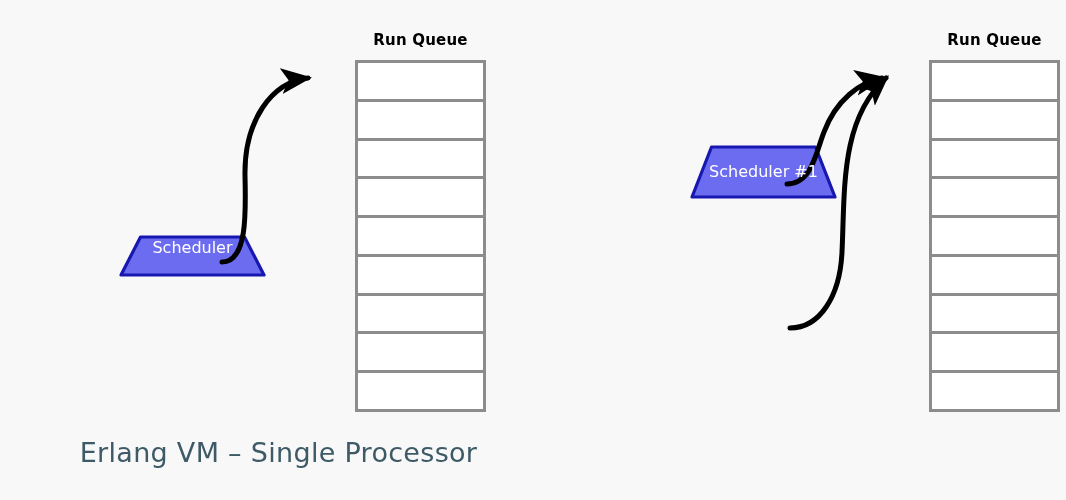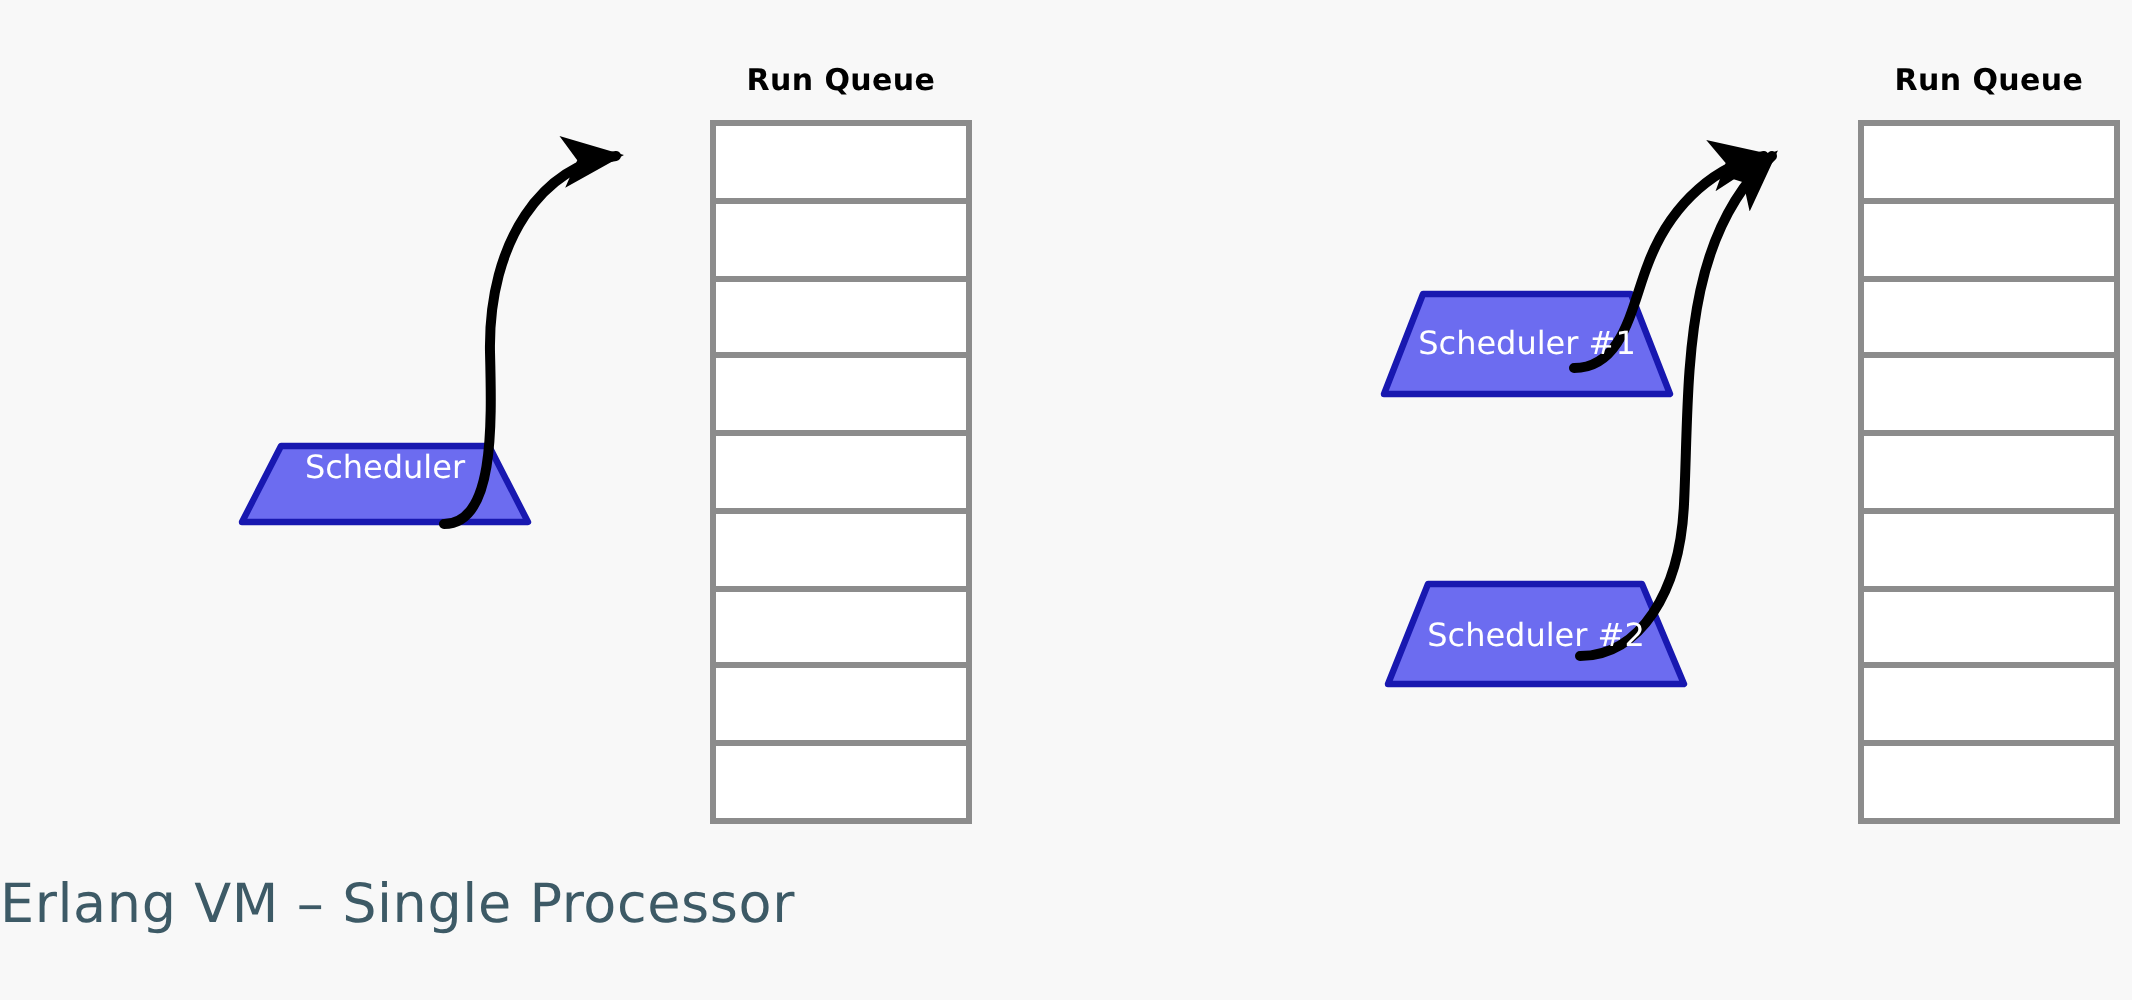--- a/index.html
+++ b/index.html
@@ -77,26 +77,28 @@
     color: #ffffff;
     font-family: "DejaVu Sans", sans-serif;
     font-size: 16px;
     font-weight: 400;
     white-space: nowrap;
     letter-spacing: 0px;
   }
   
   .caption {
     position: absolute;
+    text-align: center;
     font-family: "DejaVu Sans", sans-serif;
     font-size: 27px;
     font-weight: 400;
     color: #3d5a66;
     white-space: nowrap;
     letter-spacing: 0.3px;
+    padding-left: 12px;
   }
 </style>
 </head>
 <body style="background: rgb(248, 248, 248);">
 
 <div id="stage">
 
   <div class="panel" style="left:0px; width:533px;">
 
     <div class="queue-label" style="left: 318px; top: 31px; width: 131px; color: rgb(0, 0, 0);">Run Queue</div>
@@ -106,21 +108,21 @@
         <div class="queue-cell" style="border-color: rgb(140, 140, 140); background: rgb(255, 255, 255);"></div>
         <div class="queue-cell" style="border-color: rgb(140, 140, 140); background: rgb(255, 255, 255);"></div>
         <div class="queue-cell" style="border-color: rgb(140, 140, 140); background: rgb(255, 255, 255);"></div>
         <div class="queue-cell" style="border-color: rgb(140, 140, 140); background: rgb(255, 255, 255);"></div>
         <div class="queue-cell" style="border-color: rgb(140, 140, 140); background: rgb(255, 255, 255);"></div>
         <div class="queue-cell" style="border-color: rgb(140, 140, 140); background: rgb(255, 255, 255);"></div>
         <div class="queue-cell" style="border-color: rgb(140, 140, 140); background: rgb(255, 255, 255);"></div>
         <div class="queue-cell" style="border-color: rgb(140, 140, 140); background: rgb(255, 255, 255);"></div>
       </div>
 
-    <div class="scheduler" style="left:82px; top:221px; width:147px; height:24px;">
+    <div class="scheduler" style="left:82px; top:235px; width:147px; height:24px;">
       <svg width="147" height="42" viewBox="0 0 147 42">
         <polygon points="21.5,2 125.5,2 145,40 2,40" fill="#6c6cf0" stroke="#1818b0" stroke-width="3.2" stroke-linejoin="round"></polygon>
       </svg>
       <span class="scheduler-label" style="color: rgb(255, 255, 255);">Scheduler</span>
     </div>
   </div>
 
   <div class="panel" style="left:533px; width:533px;">
 
     <div class="queue-label" style="left: 359px; top: 31px; width: 131px; color: rgb(0, 0, 0);">Run Queue</div>
@@ -137,26 +139,20 @@
         <div class="queue-cell" style="border-color: rgb(140, 140, 140); background: rgb(255, 255, 255);"></div>
       </div>
 
     <div class="scheduler" style="left:120px; top:145px; width:147px; height:53px;">
       <svg width="147" height="54" viewBox="0 0 147 54">
         <polygon points="21.5,2 125.5,2 145,52 2,52" fill="#6c6cf0" stroke="#1818b0" stroke-width="3.2" stroke-linejoin="round"></polygon>
       </svg>
       <span class="scheduler-label" style="color: rgb(255, 255, 255);">Scheduler #1</span>
     </div>
 
-    <div class="scheduler" style="left:122px; top:290px; width:152px; height:54px;">
-      <svg width="152" height="54" viewBox="0 0 152 54">
-        <polygon points="22,2 129,2 150,52 2,52" fill="#6c6cf0" stroke="#1818b0" stroke-width="3.2" stroke-linejoin="round"></polygon>
-      </svg>
-      <span class="scheduler-label" style="color: rgb(255, 255, 255);">Scheduler #2</span>
-    </div>
   </div>
 
   <svg width="1066" height="500" viewBox="0 0 1066 500" style="pointer-events:none;">
     <defs>
       <marker id="arrowhead" markerWidth="7" markerHeight="7" refX="5.4" refY="3" orient="auto" markerUnits="strokeWidth">
         <path d="M0,0.4 L6.2,3 L0,5.6 L1.5,3 Z" fill="#000000"></path>
       </marker>
     </defs>
 
     <path d="M 222,262 C 247,262 246,214 245,176 C 244,120 272,82 308,78" fill="none" stroke="#000000" stroke-width="5" stroke-linecap="round" marker-end="url(#arrowhead)"></path>

